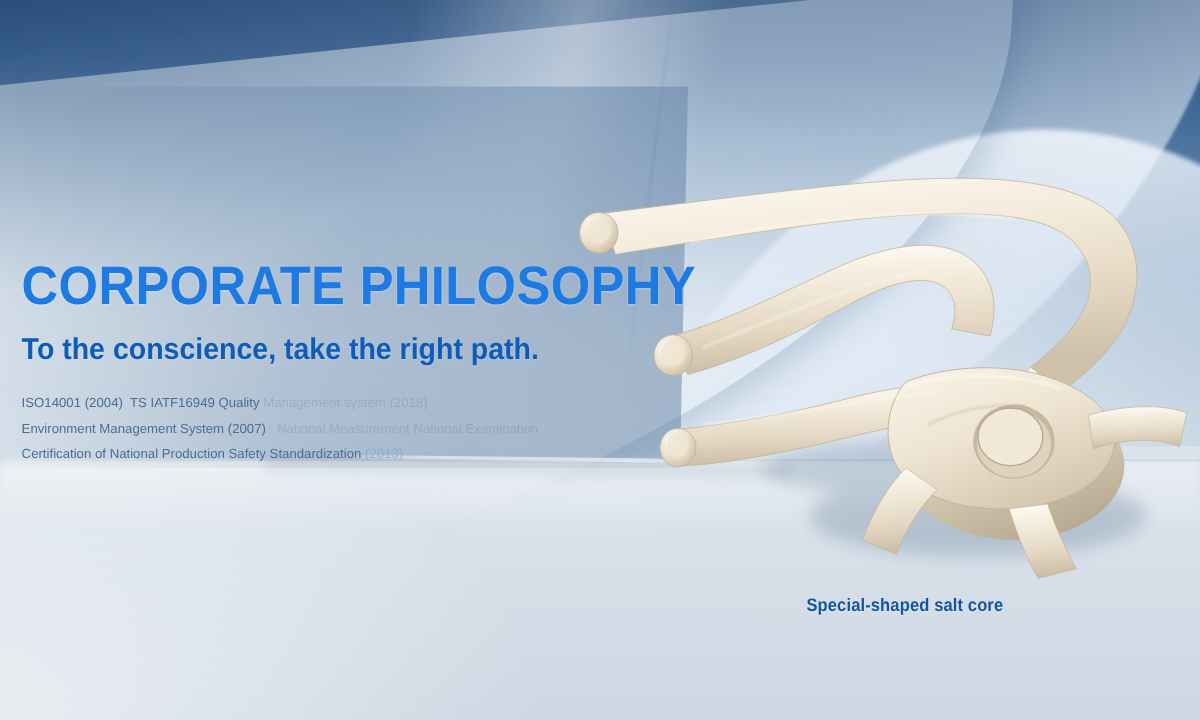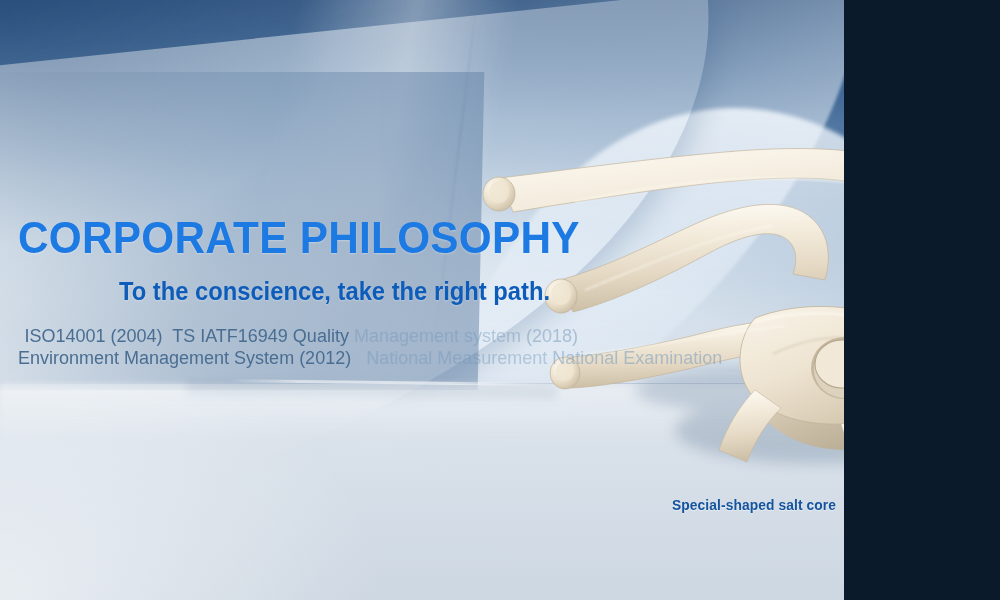--- a/index.html
+++ b/index.html
@@ -2,26 +2,25 @@
 <html><head>
 <meta charset="utf-8">
 <style>
   html, body {
     margin: 0;
     padding: 0;
     background: #0a1a2a;
   }
   #banner {
     position: relative;
-    width: 844px;
+    width: 1000px;
     height: 600px;
     overflow: hidden;
     font-family: "Liberation Sans", sans-serif;
     background: #b9c8d8;
-    text-align: right;
   }
 
   
   .bg-base {
     position: absolute; inset: 0;
     background: linear-gradient(to bottom,
       #3f6695 0%,
       #4a74a2 6%,
       #6f93b8 16%,
       #93afc9 26%,
@@ -217,21 +216,21 @@
     font-weight: 700;
     color: #0e5cb9;
     font-family: "Liberation Sans Narrow", "Liberation Sans", sans-serif;
     transform: scaleX(0.95);
     transform-origin: left center;
     text-shadow: 0 1px 2px rgba(255,255,255,0.26);
     white-space: nowrap;
   }
   .cert-list {
     margin: 20px 0 0 0; padding: 0; list-style: none;
-    font-size: 18px;
+    font-size: 11px;
     line-height: 21.5px;
     color: #4a6e92;
     white-space: nowrap;
   }
   .cert-list li { position: relative; }
   
   .cert-list li .fade-tail {
     color: rgba(122,156,190,0.55);
   }
   .cert-list li.faded-mid .fade-mid {
@@ -375,19 +374,20 @@
         <path d="M 130 214 C 196 208 268 192 330 186" fill="none" stroke="#fffdf6" stroke-width="1.8" opacity="0.42"></path>
       </g>
     </svg>
   </div>
 
   <div class="text-block">
     <h1 class="title">CORPORATE PHILOSOPHY</h1>
     <p class="subtitle">To the conscience, take the right path.</p>
     <ul class="cert-list">
       <li class="faded-mid"><span>ISO14001&nbsp;(2004)&nbsp; TS IATF16949 Quality </span><span class="fade-mid">Management system </span><span class="fade-tail">(2018)</span></li>
-      <li class="faded-mid"><span>Environment Management System (2012)</span><span class="fade-mid">&nbsp;&nbsp; National Measurement </span><span class="fade-tail">National Examination</span></li>
+      <li class="faded-mid"><span>Environment Management System (2007)</span><span class="fade-mid">&nbsp;&nbsp; National Measurement </span><span class="fade-tail">National Examination</span></li>
+      <li class="faded-mid"><span>Certification of National Production Safety Standardization </span><span class="fade-mid"></span><span class="fade-tail">(2013)</span></li>
     </ul>
   </div>
 
   <div class="caption">Special-shaped salt core</div>
 
 </div>
 
 </body></html>

